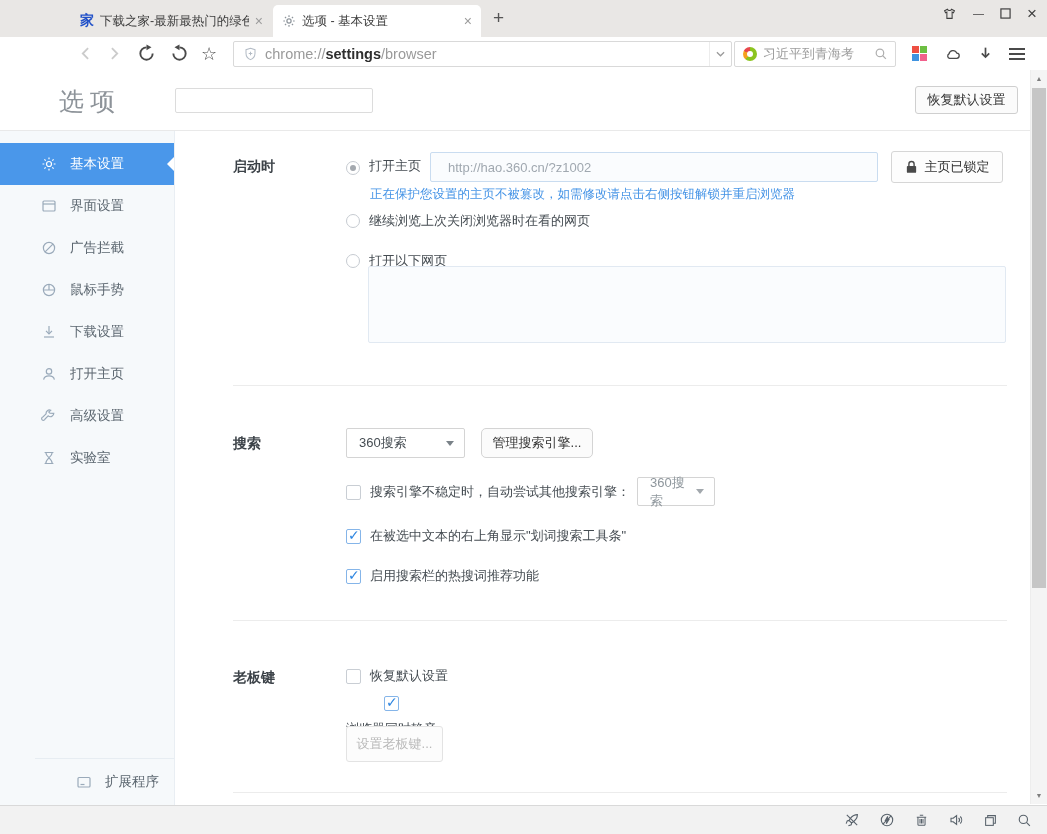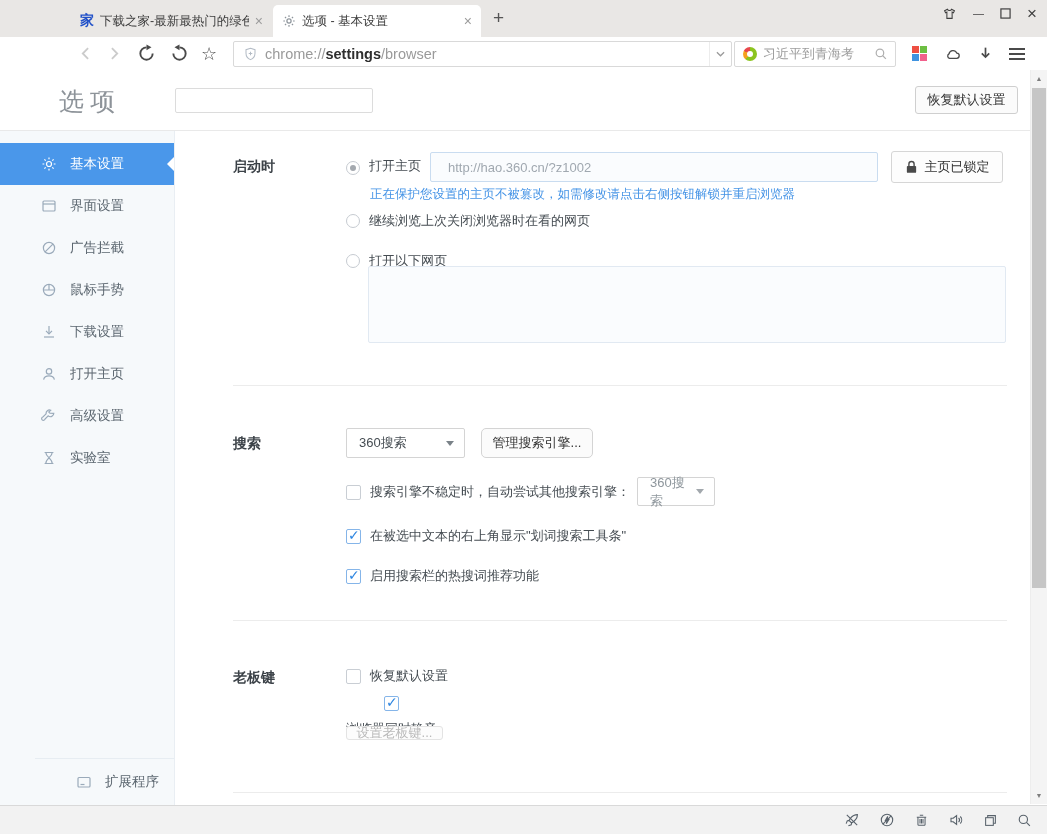--- a/index.html
+++ b/index.html
@@ -71,21 +71,21 @@
   .lock-btn { position:absolute; left:716px; top:20px; width:112px; height:32px; border:1px solid #d6d6d6; background:#fdfdfd; border-radius:3px; display:flex; align-items:center; justify-content:center; gap:7px; font-size:13px; color:#333; cursor:pointer; }
   .notice { position:absolute; left:195px; top:55px; font-size:12.5px; color:#4493e6; }
   .url-area { position:absolute; left:193px; top:135px; width:638px; height:77px; border:1px solid #e1e9f2; background:#fafcfe; border-radius:2px; resize:none; outline:none; }
   .hr { position:absolute; left:58px; width:774px; border-top:1px solid #ececec; }
   .select { border:1px solid #d4d4d4; border-radius:2px; background:#fff; display:flex; align-items:center; padding:0 10px 0 12px; font-size:13px; color:#454c52; cursor:pointer; }
   .caret { width:0; height:0; border-left:4px solid transparent; border-right:4px solid transparent; border-top:5px solid #7a8288; margin-left:auto; }
   .engine-select { position:absolute; left:171px; top:297px; width:119px; height:30px; }
   .manage-btn { position:absolute; left:306px; top:297px; width:112px; height:30px; border:1px solid #d4d4d4; background:#fbfbfb; border-radius:5px; display:flex; align-items:center; justify-content:center; font-size:13px; color:#333; cursor:pointer; }
   .mini-select { position:absolute; left:462px; top:346px; width:78px; height:29px; color:#8e969c; }
   .mini-select .caret { border-top-color:#a2a8ad; }
-  .disabled-btn { position:absolute; left:171px; top:595px; width:97px; height:14px; border:1px solid #e3e3e3; background:#fcfcfc; border-radius:3px; display:flex; align-items:center; justify-content:center; font-size:13px; color:#b9b9b9; }
+  .disabled-btn { position:absolute; left:171px; top:595px; width:97px; height:36px; border:1px solid #e3e3e3; background:#fcfcfc; border-radius:3px; display:flex; align-items:center; justify-content:center; font-size:13px; color:#b9b9b9; }
 
   
   .scrollbar { position:absolute; top:70px; right:0; width:17px; bottom:30px; background:#f4f4f4; border-left:1px solid #ededed; }
   .sb-arrow { position:absolute; left:0; right:0; height:17px; display:flex; align-items:center; justify-content:center; font-size:7px; color:#7e7e7e; cursor:pointer; }
   .sb-up { top:0; } .sb-down { bottom:0; }
   .sb-thumb { position:absolute; left:1px; right:1px; top:18px; height:500px; background:#c6c6c6; cursor:pointer; }
 
   
   .statusbar { position:absolute; bottom:0; left:0; right:0; height:29px; background:#f2f2f2; border-top:1px solid #d9d9d9; display:flex; align-items:center; justify-content:flex-end; gap:19px; padding-right:15px; }
   .statusbar svg { stroke:#58626b; cursor:pointer; }

